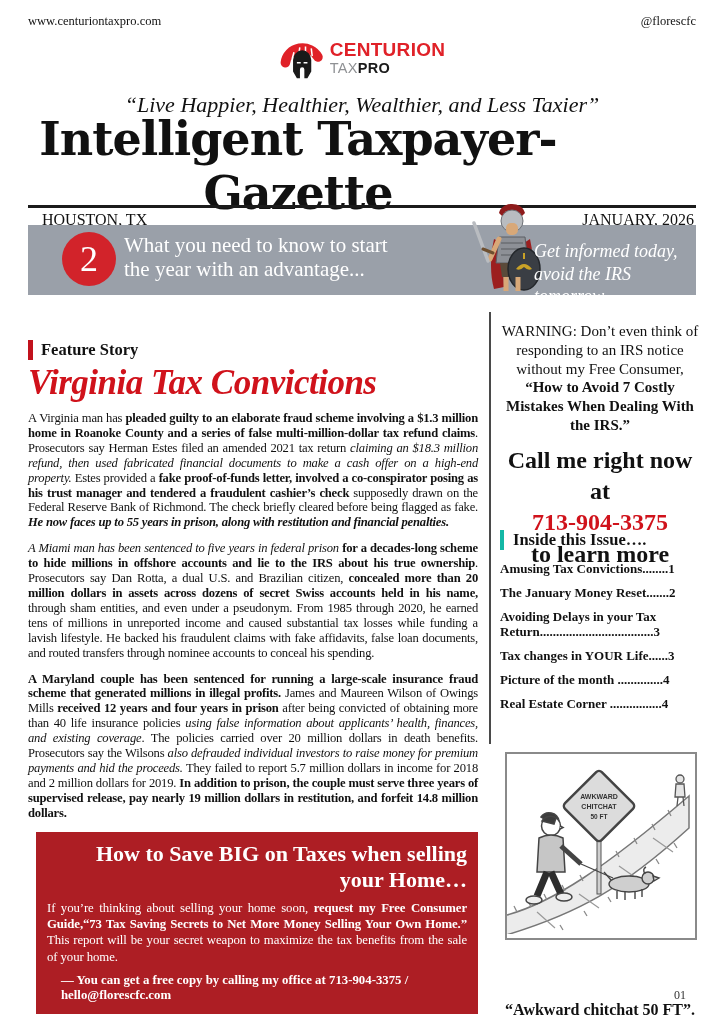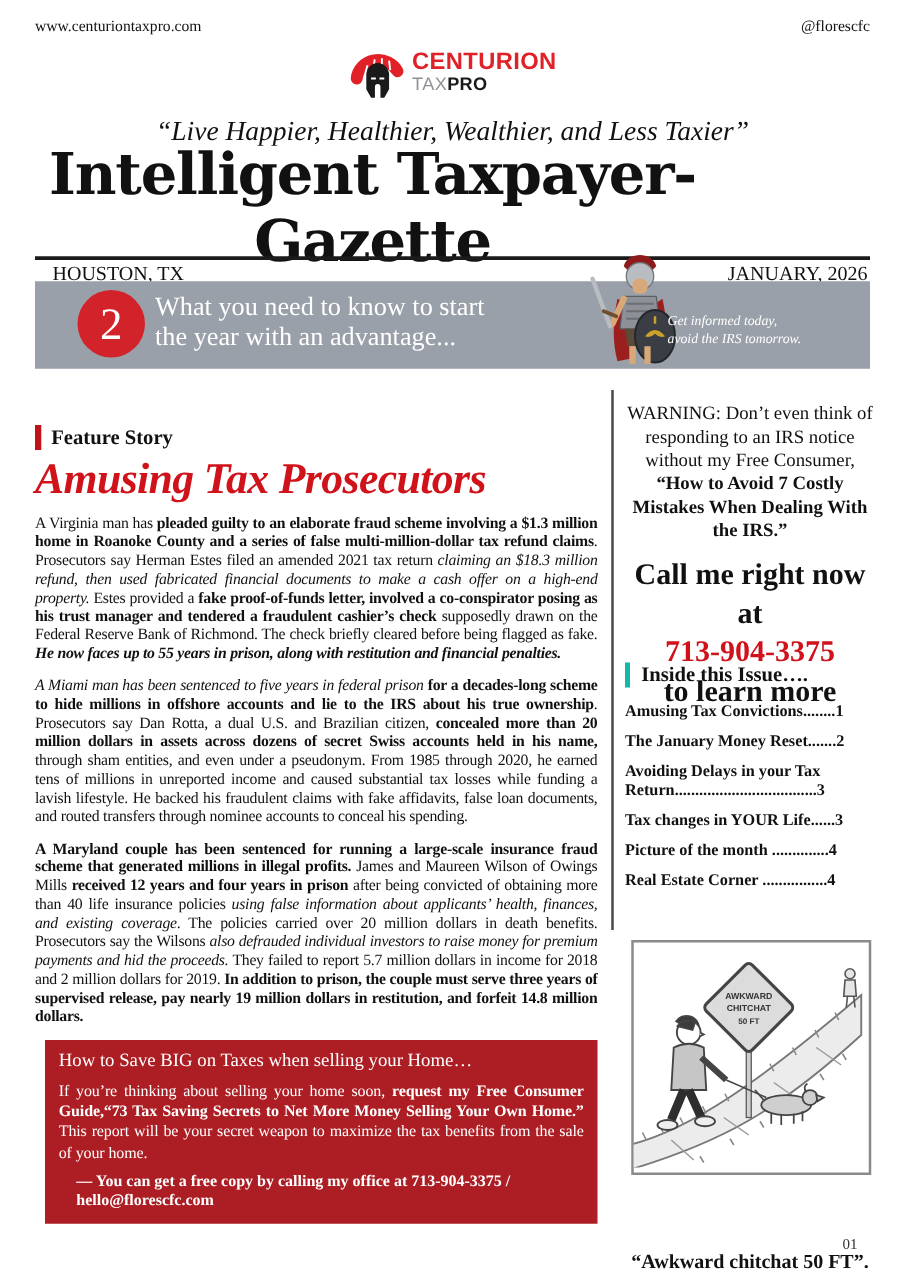--- a/index.html
+++ b/index.html
@@ -28,35 +28,35 @@
   .dateline-date{top:211px;right:30px;font-size:16px;}
 
   
   .banner{top:225px;left:28px;width:668px;height:70px;background:#9aa0a9;}
   .issue-circle{position:absolute;left:34px;top:7px;width:54px;height:54px;border-radius:50%;
       background:#d2232a;color:#fff;display:flex;align-items:center;justify-content:center;
       font-size:36px;}
   .banner-headline{position:absolute;left:96px;top:9px;width:268px;color:#fff;
       font-size:21px;line-height:1.12;}
   .banner-figure{position:absolute;left:438px;top:-28px;width:92px;height:98px;}
-  .banner-slogan{position:absolute;right:10px;top:26px;width:152px;color:#fff;
-      font-style:italic;font-size:11px;line-height:1.25;}
+  .banner-slogan{position:absolute;right:10px;top:15px;width:152px;color:#fff;
+      font-style:italic;font-size:18px;line-height:1.25;}
 
   
   .left-col{top:308px;left:28px;width:450px;margin-top:32px;}
   .kicker{border-left:5px solid #c1121c;padding-left:8px;font-weight:bold;font-size:16.5px;}
   .headline{color:#d0121b;font-weight:bold;font-style:italic;font-size:35px;
       margin:3px 0 8px 0;letter-spacing:-.5px;}
   .body-par{font-size:12.6px;line-height:14.9px;letter-spacing:-0.2px;
       text-align:justify;margin:0 0 11px 0;}
   .rb{font-weight:bold}.ri{font-style:italic}.rbi{font-weight:bold;font-style:italic}
 
   
   .promo{background:#ad1e24;color:#fff;margin:6px 0 0 8px;width:420px;padding:9px 11px 11px 11px;}
-  .promo-title{text-align:left;font-weight:normal;font-size:15px;}
+  .promo-title{text-align:right;font-weight:bold;font-size:22px;}
   .promo-body{font-size:12.8px;line-height:1.28;text-align:justify;margin-top:7px;letter-spacing:-0.1px;}
   .promo-footer{font-weight:bold;font-size:12.8px;margin-top:8px;padding-left:14px;}
 
   
   .col-divider{top:312px;left:489px;width:2px;height:432px;background:#4a4a4a;}
   .warning{top:322px;left:500px;width:200px;text-align:center;font-size:15px;line-height:1.25;}
   .cta{top:445px;left:500px;width:200px;text-align:center;font-weight:bold;font-size:24px;line-height:1.3;}
   .cta-phone{color:#d0121b;}
   .inside-head{top:530px;left:500px;border-left:4px solid #14b8a6;padding-left:9px;
       font-weight:bold;font-size:16.5px;}
@@ -122,21 +122,21 @@
     <path d="M40,80 v14 M52,80 v14" stroke="#d8a878" stroke-width="5"></path>
   </svg>
   <div class="banner-slogan">
     <span>Get informed today,</span><br>
     <span>avoid the IRS tomorrow.</span>
   </div>
 </div>
 
 <div class="abs left-col">
   <div class="kicker">Feature Story</div>
-  <div class="headline">Amusing Tax Prosecutors</div>
+  <div class="headline">Virginia Tax Convictions</div>
   <p class="body-par"><span>A Virginia man has </span><span class="rb">pleaded guilty to an elaborate fraud scheme involving a $1.3 million home in Roanoke County and a series of false multi-million-dollar tax refund claims</span><span>. Prosecutors say Herman Estes filed an amended 2021 tax return </span><span class="ri">claiming an $18.3 million refund, then used fabricated financial documents to make a cash offer on a high-end property.</span><span> Estes provided a </span><span class="rb">fake proof-of-funds letter, involved a co-conspirator posing as his trust manager and tendered a fraudulent cashier’s check</span><span> supposedly drawn on the Federal Reserve Bank of Richmond. The check briefly cleared before being flagged as fake. </span><span class="rbi">He now faces up to 55 years in prison, along with restitution and financial penalties.</span></p>
   <p class="body-par"><span class="ri">A Miami man has been sentenced to five years in federal prison</span><span class="rb"> for a decades-long scheme to hide millions in offshore accounts and lie to the IRS about his true ownership</span><span>. Prosecutors say Dan Rotta, a dual U.S. and Brazilian citizen, </span><span class="rb">concealed more than 20 million dollars in assets across dozens of secret Swiss accounts held in his name,</span><span> through sham entities, and even under a pseudonym. From 1985 through 2020, he earned tens of millions in unreported income and caused substantial tax losses while funding a lavish lifestyle. He backed his fraudulent claims with fake affidavits, false loan documents, and routed transfers through nominee accounts to conceal his spending.</span></p>
   <p class="body-par"><span class="rb">A Maryland couple has been sentenced for running a large-scale insurance fraud scheme that generated millions in illegal profits.</span><span> James and Maureen Wilson of Owings Mills </span><span class="rb">received 12 years and four years in prison</span><span> after being convicted of obtaining more than 40 life insurance policies </span><span class="ri">using false information about applicants’ health, finances, and existing coverage</span><span>. The policies carried over 20 million dollars in death benefits. Prosecutors say the Wilsons </span><span class="ri">also defrauded individual investors to raise money for premium payments and hid the proceeds.</span><span> They failed to report 5.7 million dollars in income for 2018 and 2 million dollars for 2019. </span><span class="rb">In addition to prison, the couple must serve three years of supervised release, pay nearly 19 million dollars in restitution, and forfeit 14.8 million dollars.</span></p>
 
   <div class="promo">
     <div class="promo-title">How to Save BIG on Taxes when selling your Home…</div>
     <div class="promo-body"><span>If you’re thinking about selling your home soon, </span><span class="rb">request my Free Consumer Guide,“73 Tax Saving Secrets to Net More Money Selling Your Own Home.”</span><span> This report will be your secret weapon to maximize the tax benefits from the sale of your home.</span></div>
     <div class="promo-footer">—  You can get a free copy by calling my office at  713-904-3375 / hello@florescfc.com</div>
   </div>
 </div>

